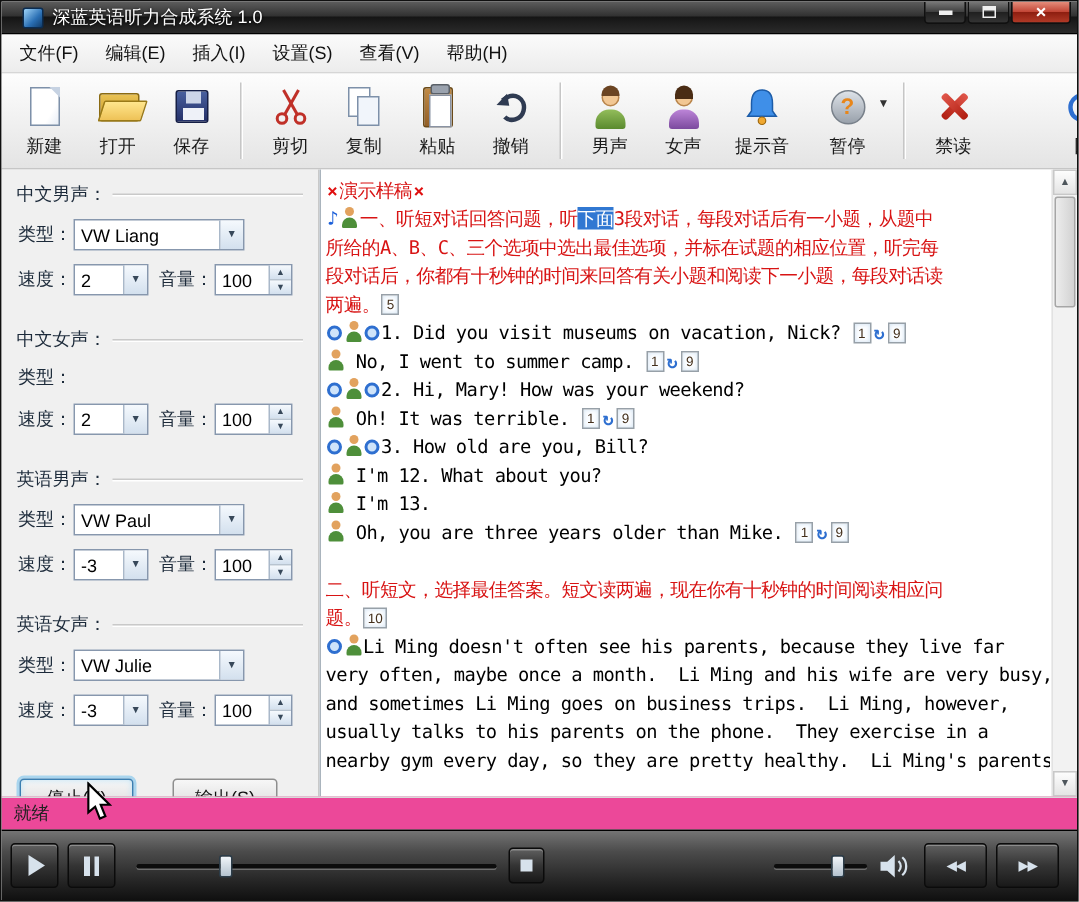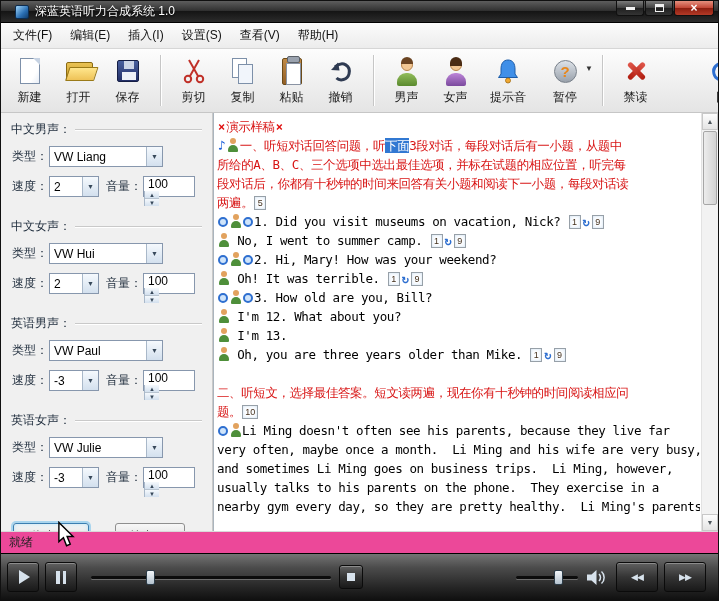--- a/index.html
+++ b/index.html
@@ -86,21 +86,21 @@
   .vgroup-title { display:flex; align-items:center; font-size:12px; color:#1c2a3a; margin-bottom:8px; }
   .vgroup-title::after { content:''; flex:1; height:1px; background:#c9c9c9; margin-left:4px; box-shadow:0 1px 0 #fff; }
   .vrow { display:flex; align-items:center; margin-bottom:9px; }
   .vlabel { font-size:12px; color:#1c2a3a; width:38px; flex:0 0 38px; white-space:nowrap;text-align:center; }
   .combo { height:21px; background:#fff; border:1px solid #8797ad; display:flex; align-items:stretch; }
   .combo.wide { width:114px; }
   .combo.narrow { width:50px; margin-right:6px; }
   .combo-value { flex:1; font-size:12px; color:#000; padding-left:4px; display:flex; align-items:center; overflow:hidden; white-space:nowrap; }
   .combo-arrow { width:16px; flex:0 0 16px; border-left:1px solid #a9b8c9; display:flex; align-items:center; justify-content:center;
                  font-size:7px; color:#37485a; background:linear-gradient(#f5f9fd,#d3e0ee); }
-  .spin { height:21px; width:52px; background:#fff; border:1px solid #8797ad; display:flex; align-items:stretch;flex-direction:column; }
+  .spin { height:21px; width:52px; background:#fff; border:1px solid #8797ad; display:flex; align-items:stretch; }
   .spin-value { flex:1; font-size:12px; padding-left:4px; display:flex; align-items:center; }
   .spin-btns { width:15px; flex:0 0 15px; border-left:1px solid #a9b8c9; display:flex; flex-direction:column; }
   .spin-b { flex:1; font-size:6px; color:#37485a; display:flex; align-items:center; justify-content:center;
             background:linear-gradient(#f5f9fd,#d3e0ee); }
   .spin-b.dn { border-top:1px solid #b8c4d0; }
   .side-btns { display:flex; margin-top:14px; padding-left:2px; }
   .btn { width:76px; height:26px; font-size:12px; color:#111; border-radius:3px; border:1px solid #8e8e8e;
          background:linear-gradient(#f7f7f7,#e4e4e4 55%,#d4d4d4); font-family:inherit; }
   .btn.focused { border-color:#3c7fb1; box-shadow:0 0 0 2px #a9d5ee, inset 0 0 4px #bfe3f5; }
   .btn.out { width:70px; margin-left:26px; }
@@ -337,24 +337,20 @@
           </div>
         </div>
       </div>
 
       <div class="vgroup">
         <div class="vgroup-title">
             <span>中文女声：</span>
           </div>
         <div class="vrow">
           <span class="vlabel">类型：</span>
-          <div class="combo wide">
-            <span class="combo-value">VW Hui</span>
-            <span class="combo-arrow">▼</span>
-          </div>
         </div>
         <div class="vrow">
           <span class="vlabel">速度：</span>
           <div class="combo narrow">
             <span class="combo-value">2</span>
             <span class="combo-arrow">▼</span>
           </div>
           <span class="vlabel">音量：</span>
           <div class="spin">
             <span class="spin-value">100</span>

